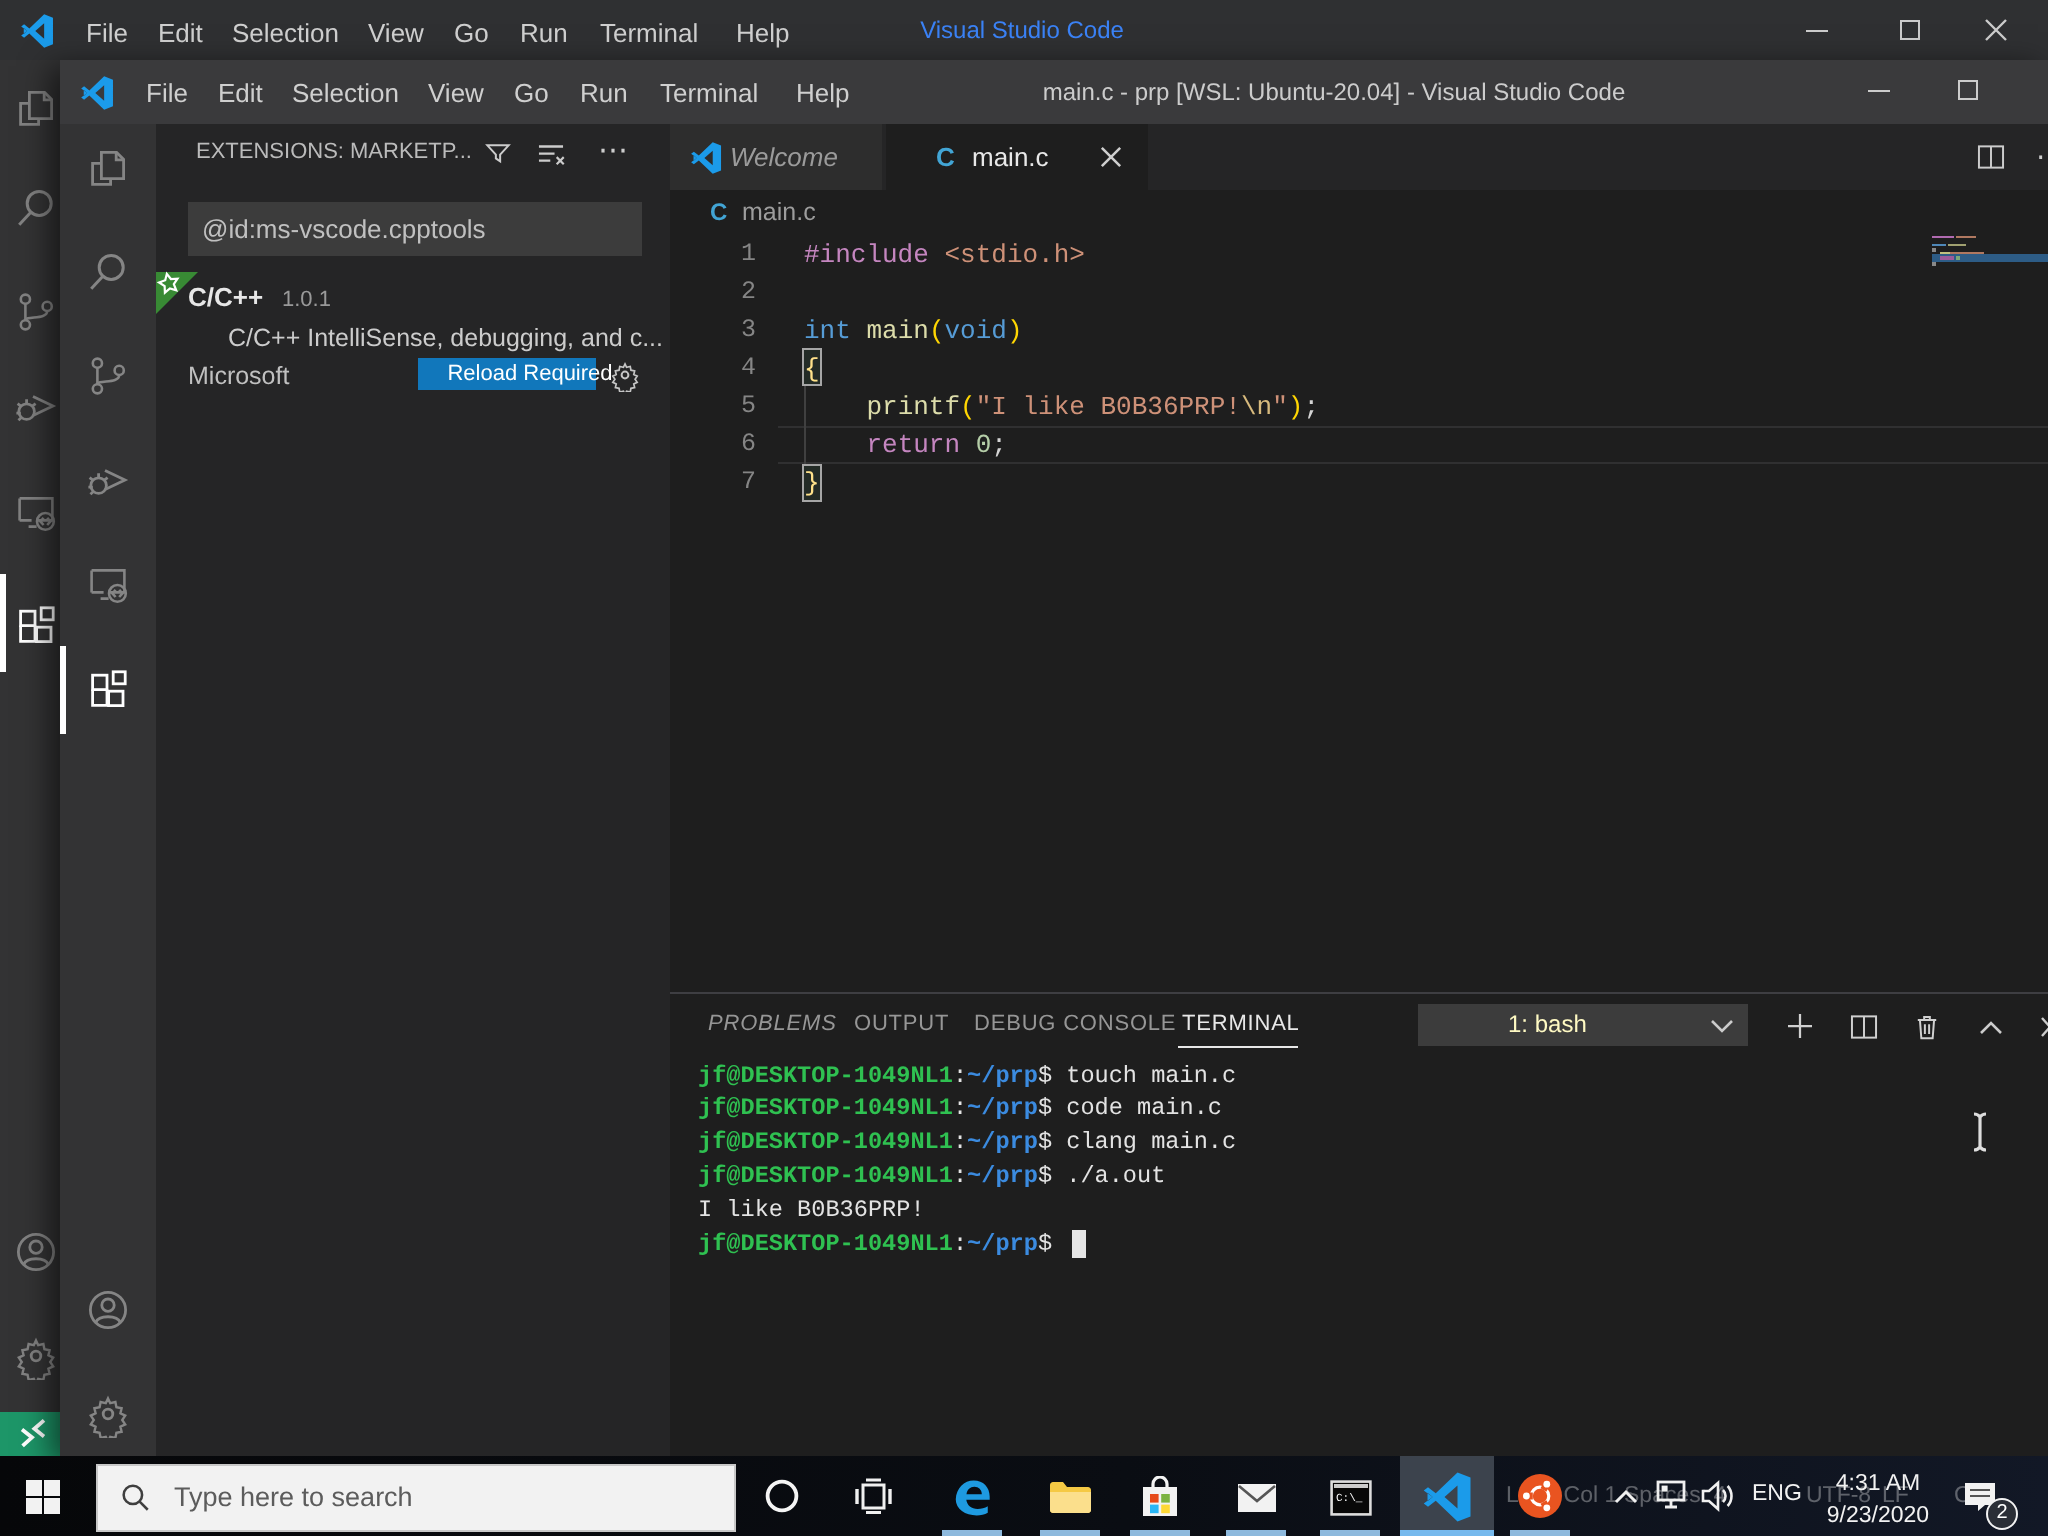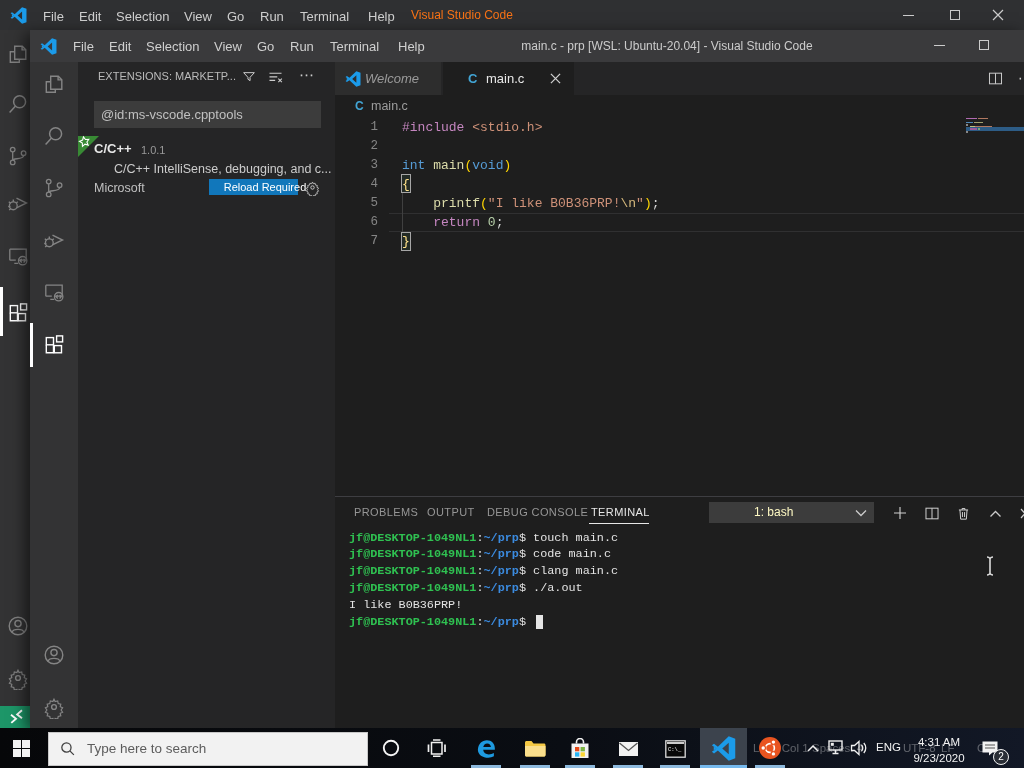--- a/index.html
+++ b/index.html
@@ -68,21 +68,21 @@
     <use href="#vslogo"></use>
   </svg>
 <div class="txt" style="left:43px;top:8.5px;font-size:13px;color:#cfcfcf;">File</div>
 <div class="txt" style="left:79px;top:8.5px;font-size:13px;color:#cfcfcf;">Edit</div>
 <div class="txt" style="left:116px;top:8.5px;font-size:13px;color:#cfcfcf;">Selection</div>
 <div class="txt" style="left:184px;top:8.5px;font-size:13px;color:#cfcfcf;">View</div>
 <div class="txt" style="left:227px;top:8.5px;font-size:13px;color:#cfcfcf;">Go</div>
 <div class="txt" style="left:260px;top:8.5px;font-size:13px;color:#cfcfcf;">Run</div>
 <div class="txt" style="left:300px;top:8.5px;font-size:13px;color:#cfcfcf;">Terminal</div>
 <div class="txt" style="left:368px;top:8.5px;font-size:13px;color:#cfcfcf;">Help</div>
-<div class="txt" style="left:411px;top:8px;width:200px;text-align:left;font-size:12px;color:#f97316;">Visual Studio Code</div>
+<div class="txt" style="left:411px;top:8px;width:200px;text-align:center;font-size:12px;color:#3b82f6;">Visual Studio Code</div>
 
 <div class="abs" style="left:903px;top:14.5px;width:11px;height:1.4px;background:#cccccc;"></div>
 <div class="abs" style="left:950px;top:10px;width:10px;height:10px;border:1.1px solid #cccccc;"></div>
 <svg class="ic" width="12" height="12" viewBox="0 0 12 12" style="left:992px;top:9px;">
     <path d="M1 1 11 11M11 1 1 11" stroke="#cccccc" stroke-width="1.2"></path>
   </svg>
 
 <div class="abs" style="left:0;top:30px;width:30px;height:698px;background:#333334;"></div>
 <svg class="ic" width="24" height="24" viewBox="0 0 24 24" style="left:6px;top:42px;color:#828282;clip-path:inset(0 0 0 0)">
     <use href="#ic-files"></use>
@@ -235,21 +235,21 @@
 <div class="abs" style="left:966px;top:121.5px;width:7px;height:1.8px;background:#4f88b8;"></div>
 <div class="abs" style="left:974px;top:121.5px;width:9px;height:1.8px;background:#a0a070;"></div>
 <div class="abs" style="left:966px;top:124.0px;width:2px;height:1.8px;background:#888888;"></div>
 <div class="abs" style="left:970px;top:125.6px;width:5px;height:1.8px;background:#c0c080;"></div>
 <div class="abs" style="left:975px;top:125.6px;width:17px;height:1.8px;background:#b07860;"></div>
 <div class="abs" style="left:970px;top:128.0px;width:7px;height:1.8px;background:#9a5a9a;"></div>
 <div class="abs" style="left:978px;top:128.0px;width:2px;height:1.8px;background:#7aa87a;"></div>
 <div class="abs" style="left:966px;top:131.0px;width:2px;height:1.8px;background:#888888;"></div>
 
 <div class="abs" style="left:335px;top:496px;width:689px;height:233px;background:#1e1e1e;border-top:1px solid #3e3e42;"></div>
-<div class="txt" style="left:354px;top:505.5px;font-size:11px;letter-spacing:0.4px;color:#969696;">PROBLEMS</div>
+<div class="txt" style="left:354px;top:505.5px;font-size:11px;letter-spacing:0.4px;color:#969696;font-style:italic;">PROBLEMS</div>
 <div class="txt" style="left:427px;top:505.5px;font-size:11px;letter-spacing:0.4px;color:#969696;">OUTPUT</div>
 <div class="txt" style="left:487px;top:505.5px;font-size:11px;letter-spacing:0.4px;color:#969696;">DEBUG CONSOLE</div>
 <div class="txt" style="left:591px;top:505.5px;font-size:11px;letter-spacing:0.4px;color:#e7e7e7;">TERMINAL</div>
 <div class="abs" style="left:589px;top:523px;width:60px;height:1px;background:#e7e7e7;"></div>
 <div class="abs" style="left:709px;top:501.5px;width:165px;height:21.5px;background:#3c3c3c;"></div>
 <div class="txt" style="left:754px;top:505px;font-size:12px;color:#fef9c3;">1: bash</div>
 <svg class="ic" width="12" height="10" viewBox="0 0 12 10" style="left:855px;top:508px;">
     <path d="M1 2.5 6 7.5 11 2.5" fill="none" stroke="#cccccc" stroke-width="1.3"></path>
   </svg>
 <svg class="ic" width="18" height="18" viewBox="0 0 24 24" style="left:891px;top:504px;">

